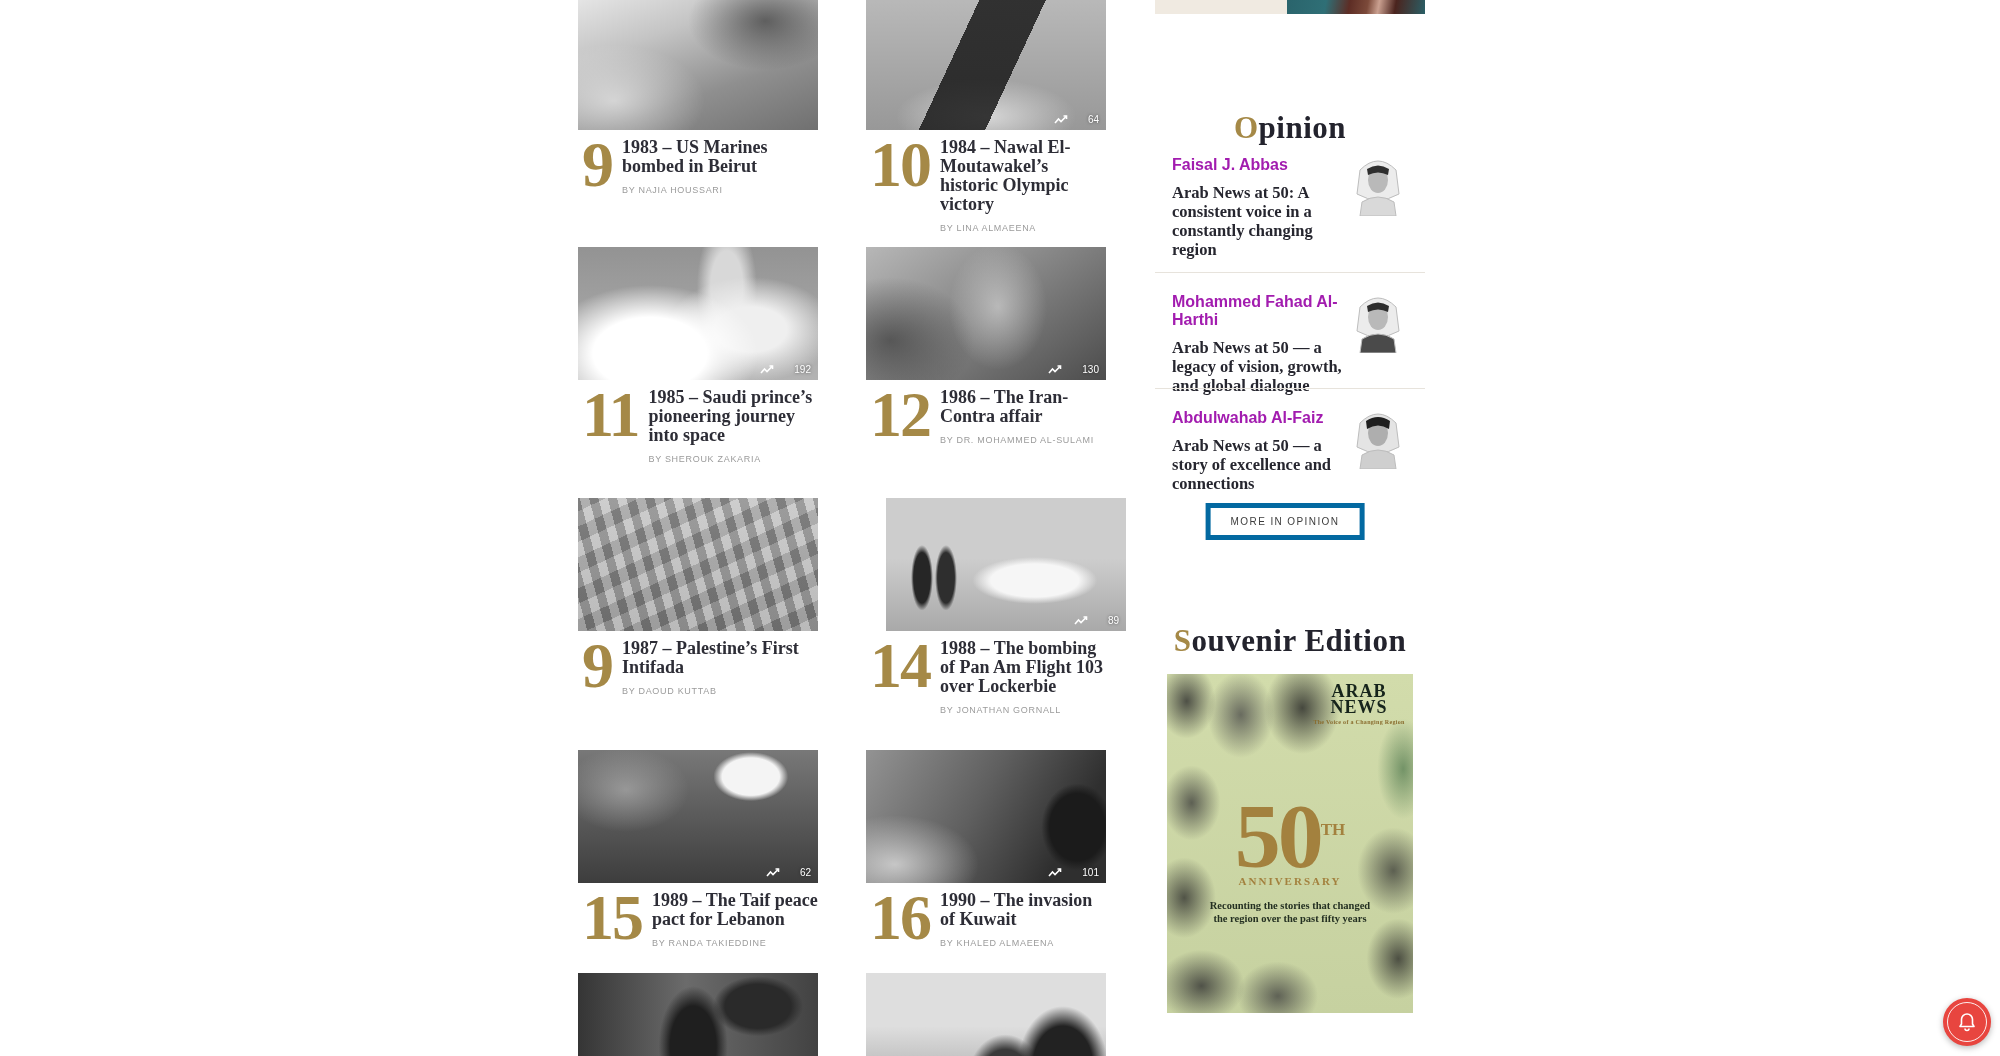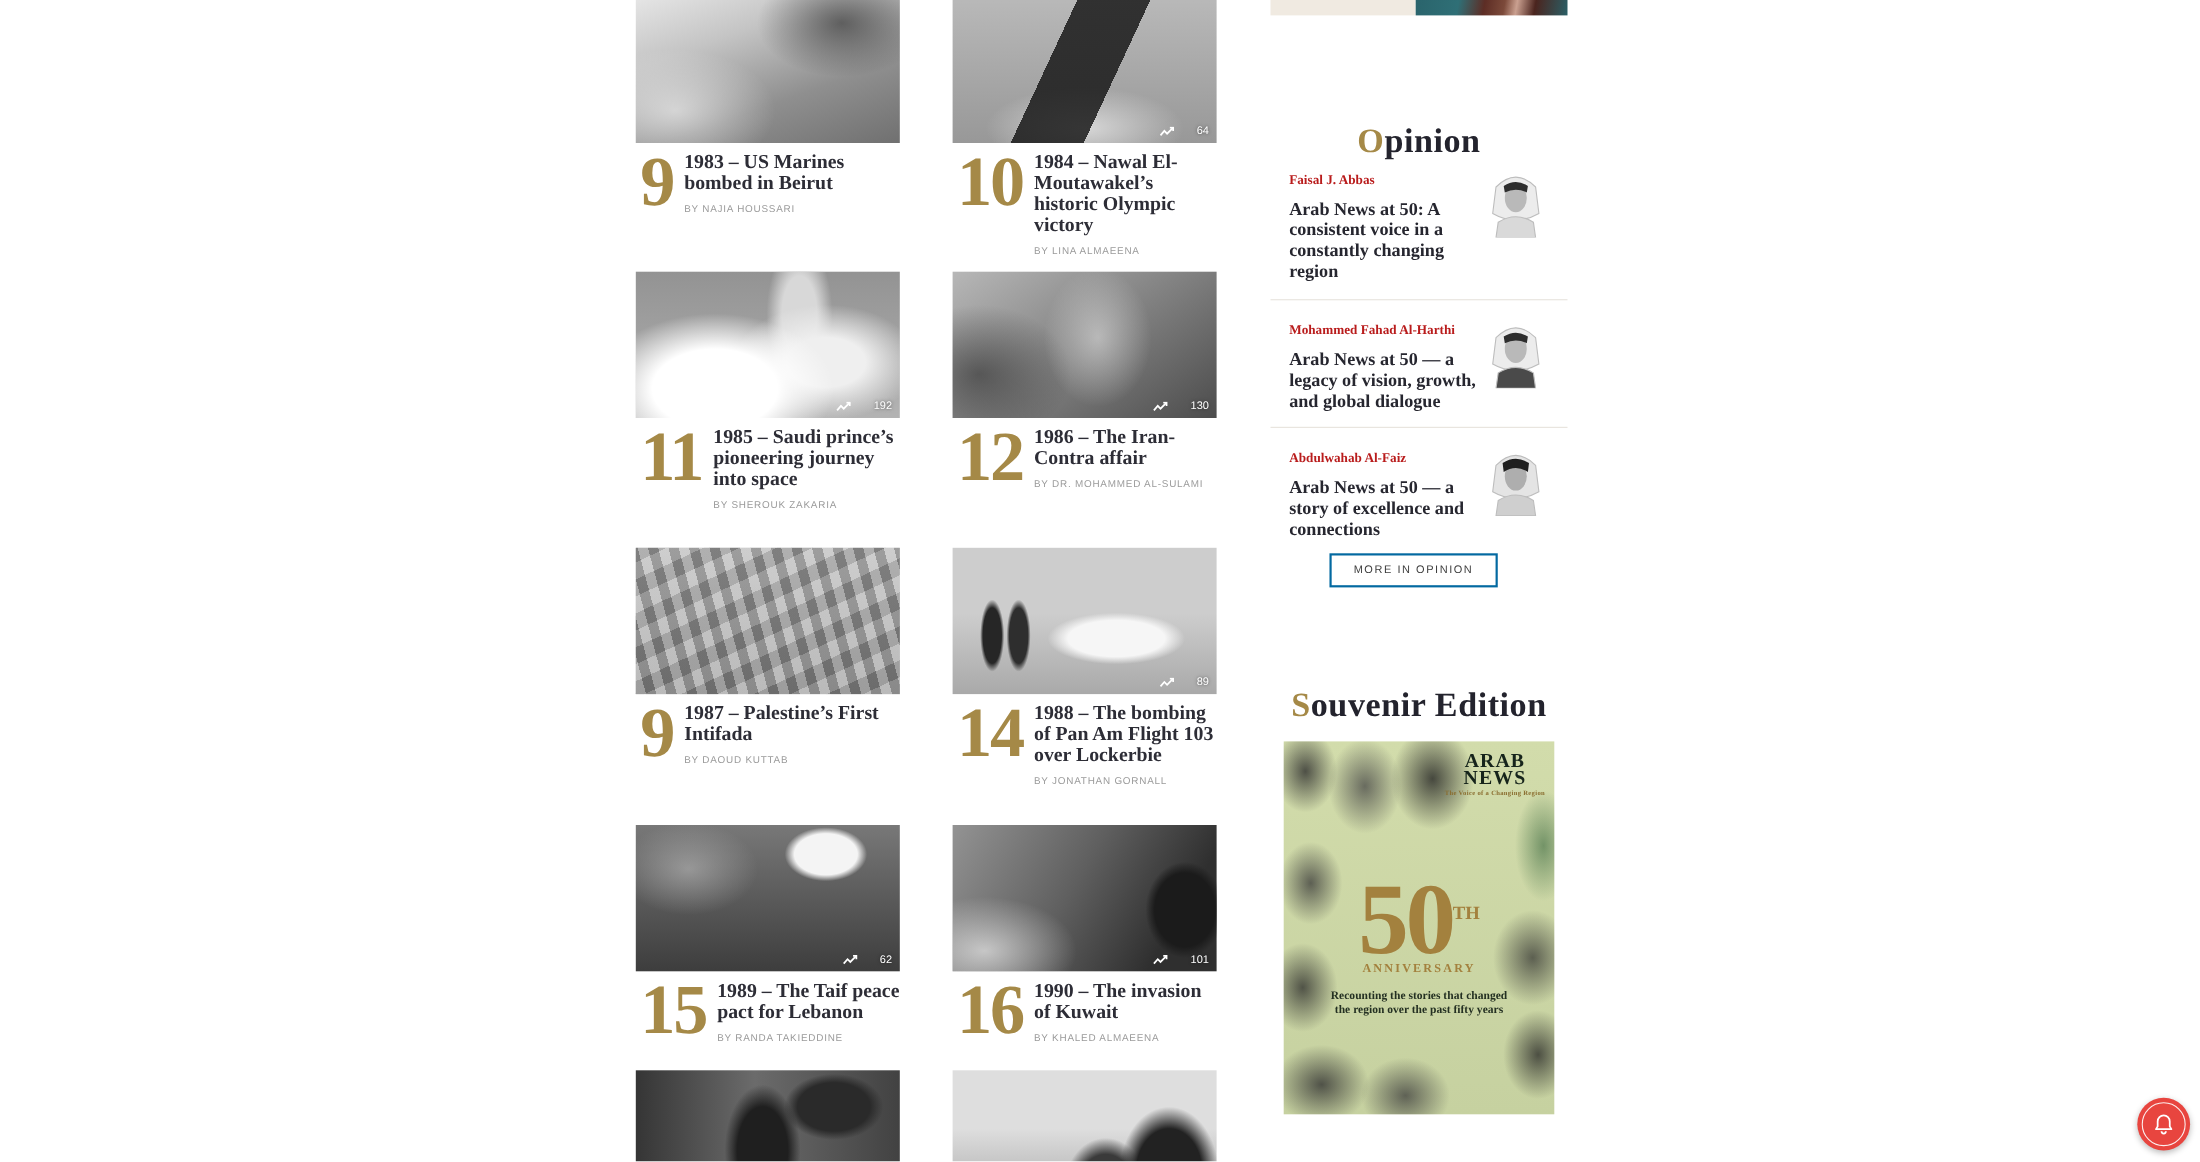--- a/index.html
+++ b/index.html
@@ -33,21 +33,21 @@
         linear-gradient(#8f9494,#b3b3b3);}
   .t12{background:radial-gradient(70px 90px at 55% 45%,rgba(240,240,240,.5),transparent 70%),
         radial-gradient(120px 90px at 10% 70%,rgba(30,30,30,.5),transparent 70%),
         linear-gradient(145deg,#b7b7b7,#4c4c4c);}
   .t13{background:repeating-linear-gradient(75deg,rgba(255,255,255,.25) 0 9px,rgba(60,60,60,.25) 9px 18px),
         repeating-linear-gradient(-25deg,rgba(220,220,220,.3) 0 14px,rgba(90,90,90,.3) 14px 28px),
         linear-gradient(#b0b0b0,#8a8a8a);}
   .t14{background:radial-gradient(80px 30px at 62% 62%,#f6f6f6 0 55%,transparent 78%),
         radial-gradient(14px 42px at 15% 60%,#262626 0 60%,transparent 78%),
         radial-gradient(14px 42px at 25% 60%,#2e2e2e 0 60%,transparent 78%),
-        linear-gradient(#cdcdcd 0 45%,#a9a9a9);}
+        linear-gradient(#cdcdcd 0 45%,#a9a9a9);margin-left:20px;}
   .t15{background:radial-gradient(52px 34px at 72% 20%,#f4f4f4 0 55%,transparent 72%),
         radial-gradient(90px 60px at 20% 30%,rgba(200,200,200,.5),transparent 70%),
         linear-gradient(#787878,#3d3d3d);}
   .t16{background:radial-gradient(46px 56px at 88% 58%,#1b1b1b 0 60%,transparent 78%),
         radial-gradient(120px 70px at 12% 86%,rgba(235,235,235,.7),transparent 70%),
         linear-gradient(120deg,#939393 0%,#5f5f5f 45%,#2f2f2f 80%);}
   .t17{background:radial-gradient(46px 80px at 48% 55%,#1f1f1f 0 50%,transparent 75%),
         radial-gradient(60px 40px at 75% 25%,#2a2a2a 0 55%,transparent 75%),
         linear-gradient(90deg,#353535 0%,#6b6b6b 45%,#424242 100%);}
   .t18{background:radial-gradient(60px 80px at 82% 70%,#222 0 50%,transparent 75%),
@@ -59,28 +59,28 @@
   .strip .beige{width:132px;height:100%;background:#f0eae1;}
   .strip .frag{flex:1;height:100%;
       background:linear-gradient(100deg,#2a646c 0%,#2f6f76 28%,#5d2d25 45%,#7c4a3a 58%,#caa090 66%,#4b241e 78%,#2a5f66 100%);}
 
   .sec-head{position:absolute;width:270px;left:1155px;text-align:center;font-size:31px;
             font-weight:bold;color:#23232d;letter-spacing:.5px;}
   .sec-head .cap{color:#a58947;}
 
   .op-item{position:absolute;left:1172px;width:232px;display:flex;align-items:flex-start;}
   .op-text{width:172px;}
-  .op-author{font-family:Liberation Serif, serif;font-size:12px;color:#b91c1c;
+  .op-author{font-family:Liberation Sans, sans-serif;font-size:16px;color:#a21caf;
              font-weight:600;margin-bottom:9px;}
   .op-head{font-size:16.5px;line-height:19px;font-weight:700;color:#26262f;margin:0;}
   .portrait{margin-left:8px;flex:0 0 auto;}
   .divider{position:absolute;left:1155px;width:270px;height:1px;background:#e7e3dc;}
 
   .more-btn{position:absolute;left:1285px;top:503px;transform:translateX(-50%);
-            background:#fff;border:2px solid #0369a1;color:#3c3c3c;
+            background:#fff;border:5px solid #0369a1;color:#3c3c3c;
             font-family:"Liberation Sans",sans-serif;font-size:10px;letter-spacing:1.4px;
             padding:8px 20px;cursor:pointer;}
 
   
   .cover{position:absolute;left:1167px;top:674px;width:246px;height:339px;cursor:pointer;
      background:
        radial-gradient(40px 52px at 8% 8%,rgba(45,45,45,.8),transparent 72%),
        radial-gradient(46px 60px at 30% 12%,rgba(70,70,70,.75),transparent 72%),
        radial-gradient(52px 64px at 55% 10%,rgba(35,35,35,.8),transparent 72%),
        radial-gradient(40px 52px at 10% 38%,rgba(55,55,55,.75),transparent 72%),

